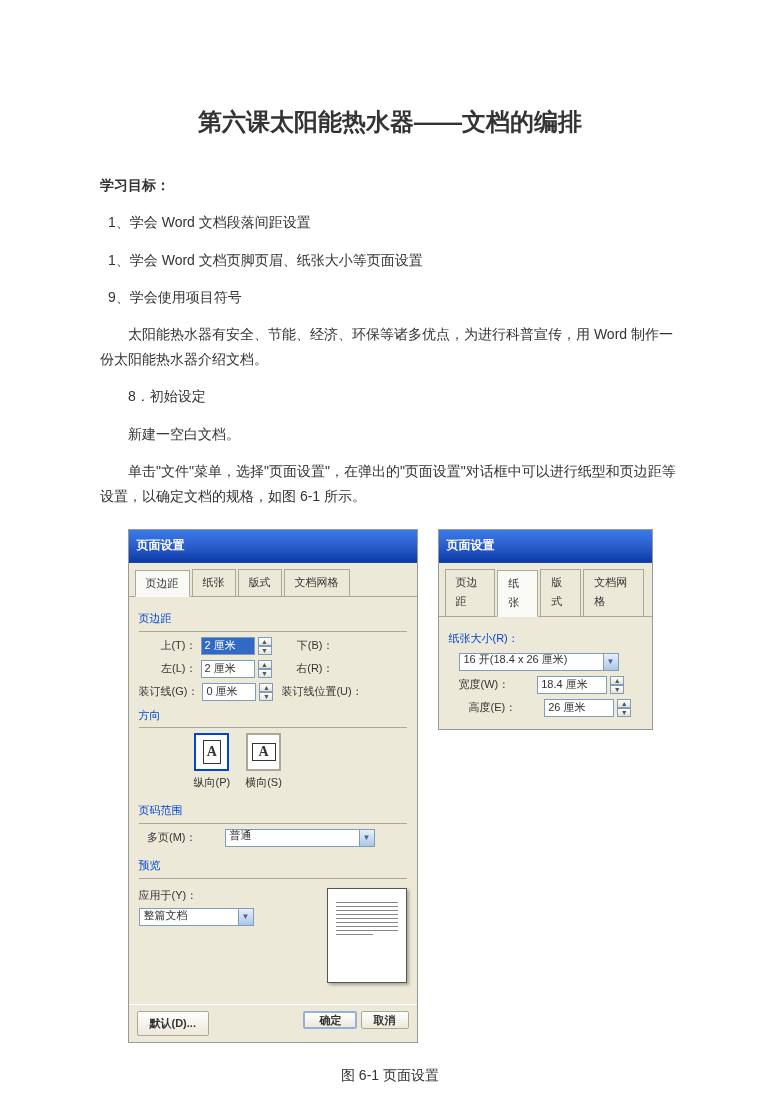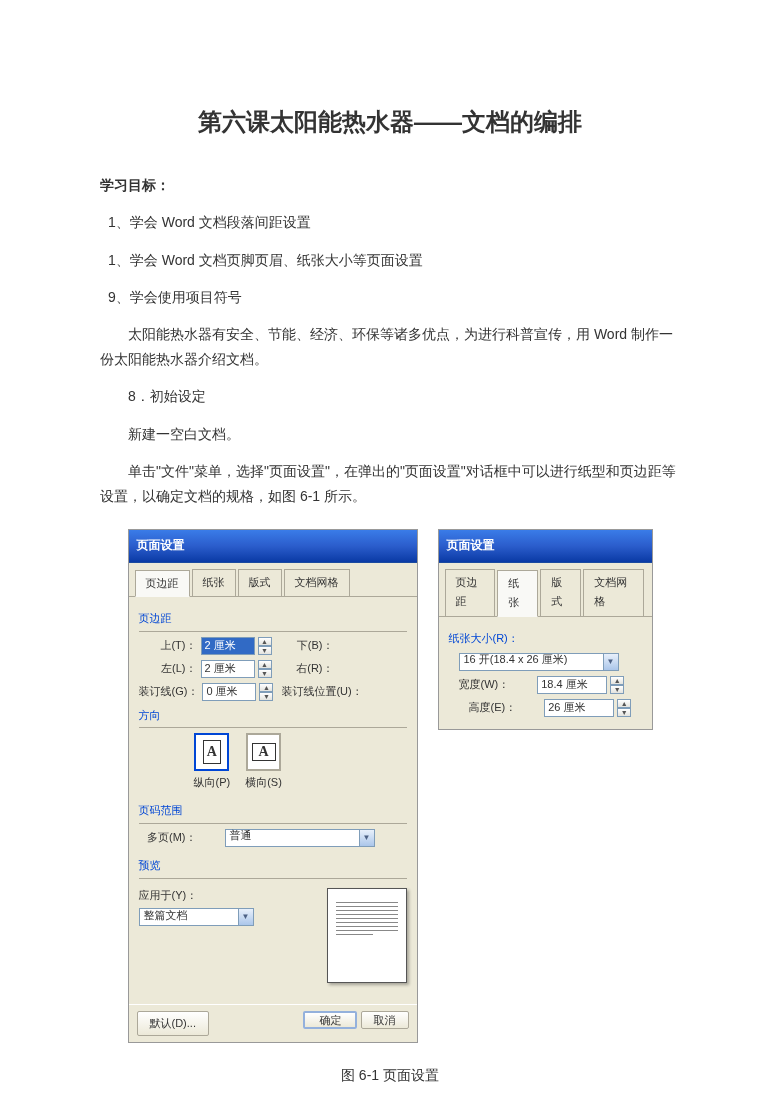--- a/index.html
+++ b/index.html
@@ -35,21 +35,21 @@
     .orient-icon { width: 35px; height: 38px; border: 2px solid #0046d5; background: #fff; margin: 0 auto 2px auto; display: flex; justify-content: center; align-items: center; }
     .orient-icon.inactive { border-color: #aca899; }
     .orient-icon .pg { width: 18px; height: 24px; border: 1px solid #333; background: #fff; position: relative; }
     .orient-icon.land .pg { width: 24px; height: 18px; }
     .orient-icon .pg::after { content: "A"; position: absolute; top: 50%; left: 50%; transform: translate(-50%, -50%); font-size: 14px; font-family: serif; font-weight: bold; }
     .orient-lbl { font-size: 11px; }
     .select-ctrl { border: 1px solid #7f9db9; background: #fff; height: 18px; display: flex; align-items: flex-end; justify-content: space-between; padding: 0 0 0 4px; font-size: 11px; }
     .dd-btn { width: 15px; height: 16px; background: linear-gradient(180deg, #e8f0fb, #abc6ea); border-left: 1px solid #7f9db9; display: flex; justify-content: center; align-items: center; color: #4d6185; font-size: 8px; cursor: pointer; }
     .preview-page { width: 80px; height: 95px; border: 1px solid #555; background: #fff; box-shadow: 2px 2px 3px rgba(0,0,0,.3); margin: 5px auto 10px auto; padding: 10px 8px; }
     .preview-line { height: 1px; background: #888; margin: 3px 0; }
-    .btn-row { display: flex; justify-content: space-between; padding: 6px 8px; border-top: 1px solid #fff; }
+    .btn-row { display: flex; justify-content: space-between; padding: 6px 8px; border-top: 1px solid #fff; font-weight: bold; }
     .win-btn { border: 1px solid #aca899; background: linear-gradient(180deg, #fff, #ece9d8); padding: 2px 12px; font-size: 11px; border-radius: 2px; cursor: pointer; }
     .win-btn.primary { border: 2px solid #94b1dc; padding: 1px 14px; }
   </style>
 </head>
 <body>
 
 <h1 class="doc-title">第六课太阳能热水器——文档的编排</h1>
 
 <p class="section-head">学习目标：</p>
 <p class="no-indent">1、学会 Word 文档段落间距设置</p>

